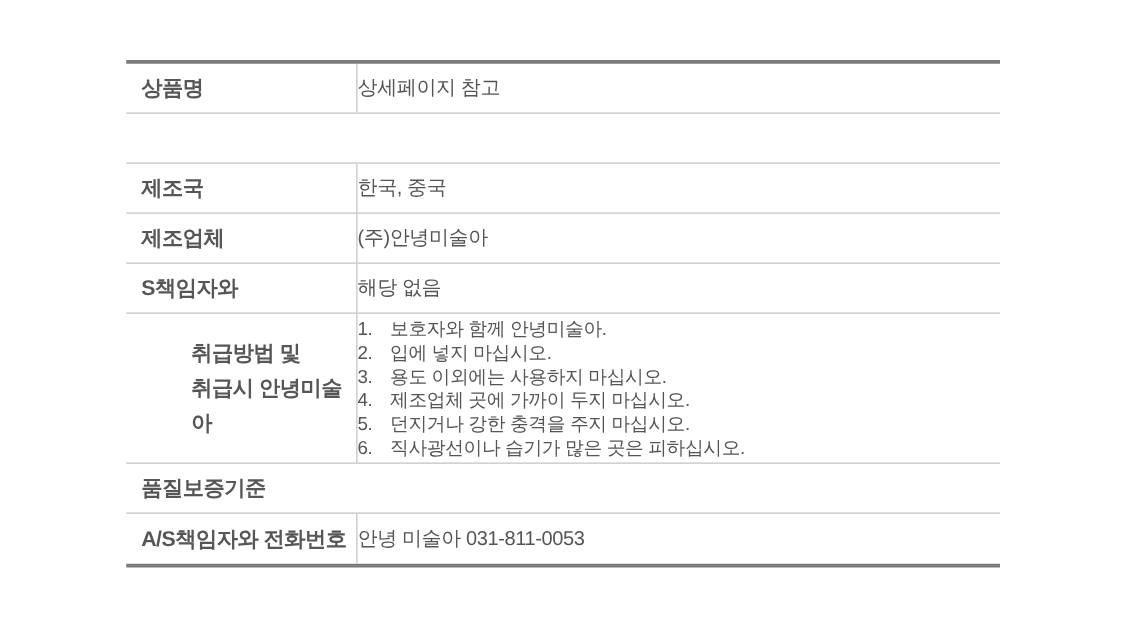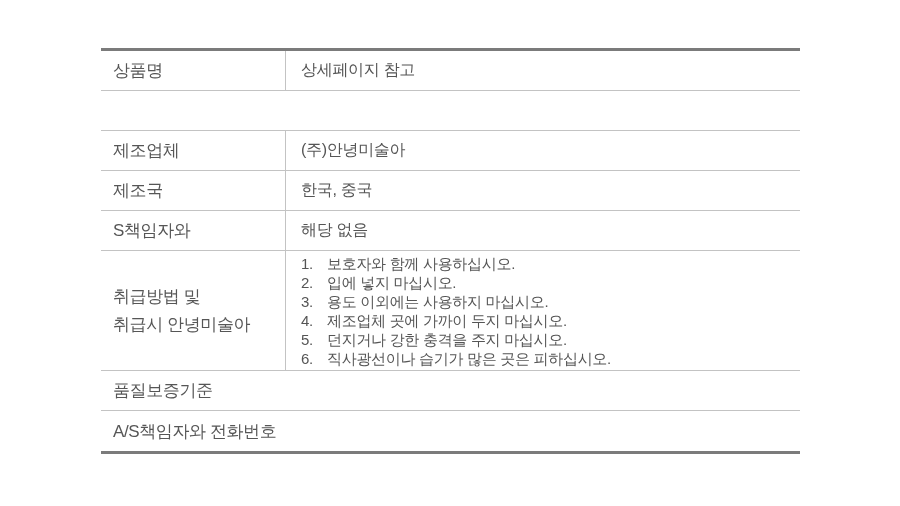--- a/index.html
+++ b/index.html
@@ -31,37 +31,36 @@
   .row.tall { height: 120px; }
   .cell-label {
     width: 184px;
     flex: 0 0 184px;
     display: flex;
     flex-direction: column;
     justify-content: center;
     padding-left: 12px;
     box-sizing: border-box;
     font-size: 17px;
-    font-weight: normal;
+    font-weight: bold;
     color: #565656;
     letter-spacing: -0.4px;
   }
   .cell-value {
     flex: 1;
     border-left: 1px solid #c3c3c3;
     display: flex;
     flex-direction: column;
     justify-content: center;
-    padding-left: 15px;
     box-sizing: border-box;
     font-size: 16px;
     color: #555555;
     letter-spacing: -0.3px;
   }
-  .label-line { line-height: 28px; }
+  .label-line { line-height: 28px; margin-left: 40px; }
   .notice-list {
     display: flex;
     flex-direction: column;
   }
   .notice-item {
     display: flex;
     font-size: 15px;
     line-height: 19px;
     color: #555555;
   }
@@ -77,44 +76,44 @@
 
   <div class="row">
     <div class="cell-label">상품명</div>
     <div class="cell-value">상세페이지 참고</div>
   </div>
 
   <div class="row">
   </div>
 
   <div class="row">
-    <div class="cell-label">제조업체</div>
-    <div class="cell-value">(주)안녕미술아</div>
+    <div class="cell-label">제조국</div>
+    <div class="cell-value">한국, 중국</div>
   </div>
 
   <div class="row">
-    <div class="cell-label">제조국</div>
-    <div class="cell-value">한국, 중국</div>
+    <div class="cell-label">제조업체</div>
+    <div class="cell-value">(주)안녕미술아</div>
   </div>
 
   <div class="row">
     <div class="cell-label">S책임자와</div>
     <div class="cell-value">해당 없음</div>
   </div>
 
   <div class="row tall">
     <div class="cell-label">
       <div class="label-line">취급방법 및</div>
       <div class="label-line">취급시 안녕미술아</div>
     </div>
     <div class="cell-value">
       <div class="notice-list">
         <div class="notice-item">
           <span class="notice-num">1.</span>
-          <span>보호자와 함께 사용하십시오.</span>
+          <span>보호자와 함께 안녕미술아.</span>
         </div>
         <div class="notice-item">
           <span class="notice-num">2.</span>
           <span>입에 넣지 마십시오.</span>
         </div>
         <div class="notice-item">
           <span class="notice-num">3.</span>
           <span>용도 이외에는 사용하지 마십시오.</span>
         </div>
         <div class="notice-item">
@@ -132,15 +131,16 @@
       </div>
     </div>
   </div>
 
   <div class="row">
     <div class="cell-label">품질보증기준</div>
   </div>
 
   <div class="row">
     <div class="cell-label">A/S책임자와 전화번호</div>
+    <div class="cell-value">안녕 미술아 031-811-0053</div>
   </div>
 
 </div>
 
 </body></html>

